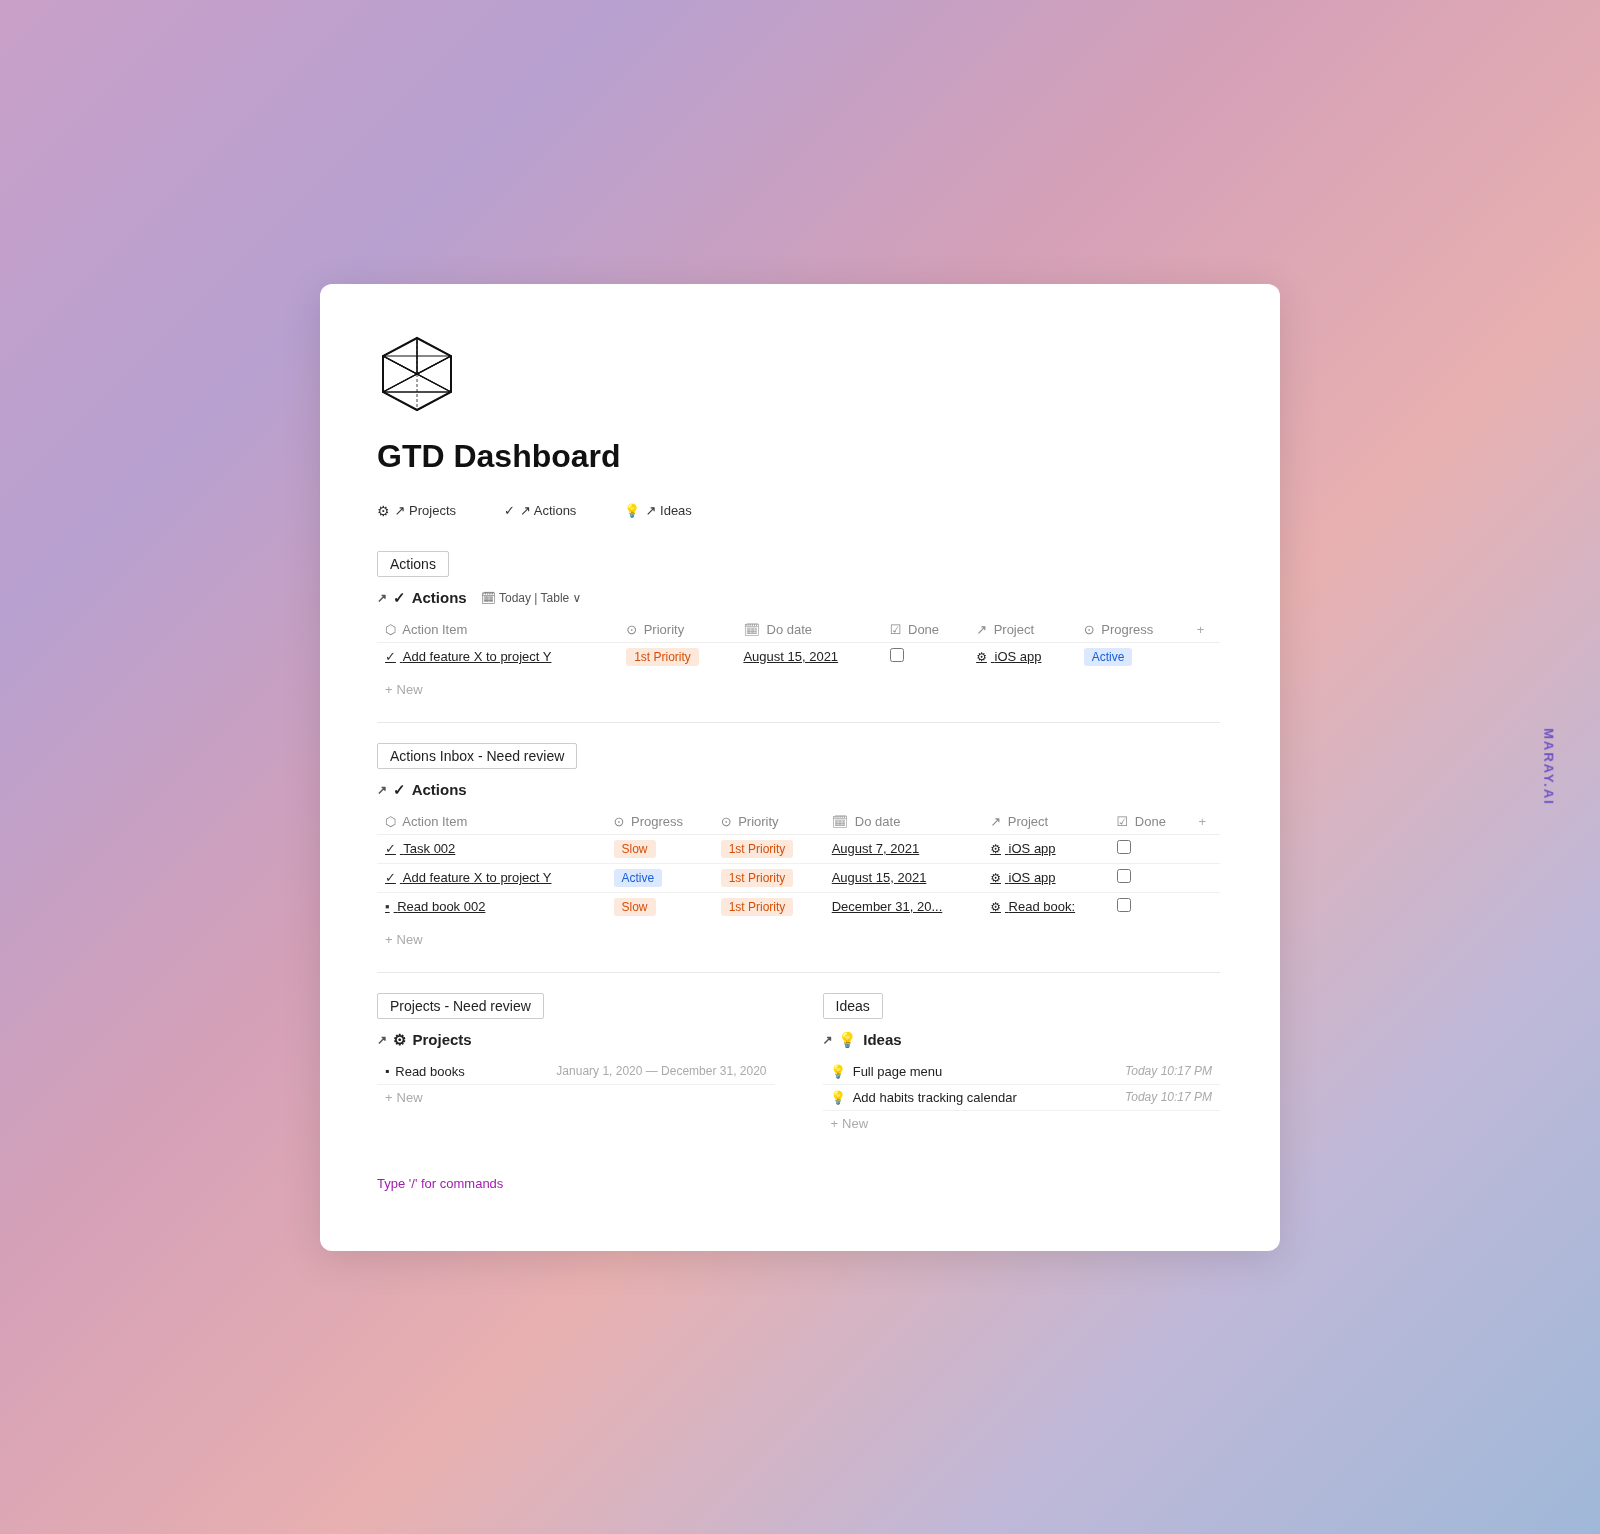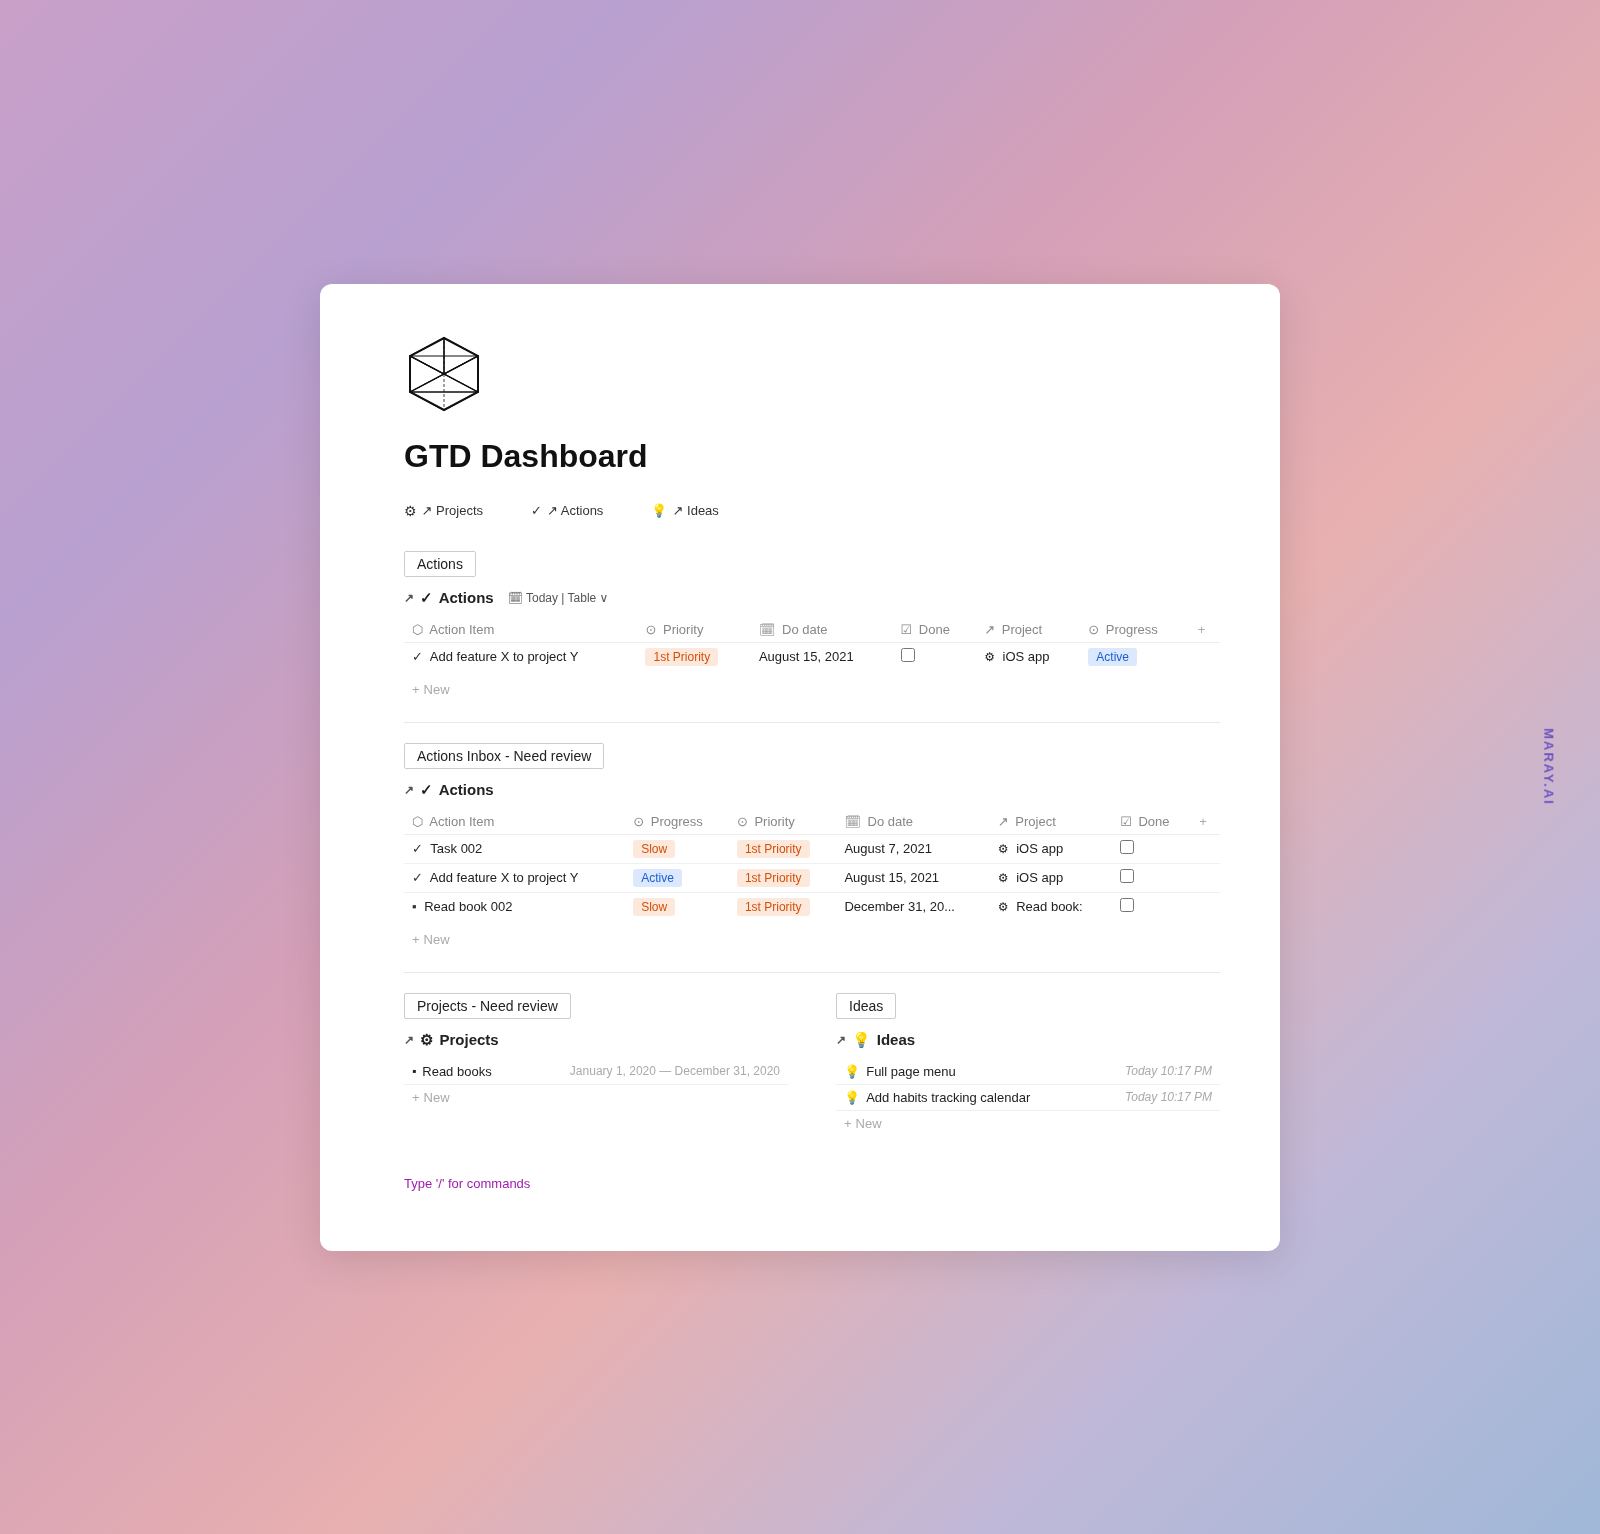--- a/index.html
+++ b/index.html
@@ -12,21 +12,21 @@
       justify-content: center;
       font-family: -apple-system, BlinkMacSystemFont, 'Segoe UI', sans-serif;
       padding: 40px 20px;
     }
 
     .card {
       background: #fff;
       border-radius: 12px;
       width: 960px;
       max-width: 100%;
-      padding: 50px 60px 60px 84px;
+      padding: 50px 60px 60px 57px;
       box-shadow: 0 8px 40px rgba(0,0,0,0.12);
       position: relative;
     }
 
     .watermark {
       position: fixed;
       right: 12px;
       top: 50%;
       transform: translateY(-50%) rotate(90deg);
       font-size: 13px;
@@ -117,20 +117,21 @@
       border-bottom: 1px solid #eee;
       white-space: nowrap;
     }
 
     .data-table td {
       padding: 5px 8px;
       border-bottom: 1px solid #f0f0f0;
       color: #222;
       vertical-align: middle;
       white-space: nowrap;
+      text-decoration: underline;
     }
 
     .data-table tr:last-child td { border-bottom: none; }
 
     .badge {
       display: inline-block;
       padding: 2px 8px;
       border-radius: 3px;
       font-size: 12px;
       font-weight: 500;

